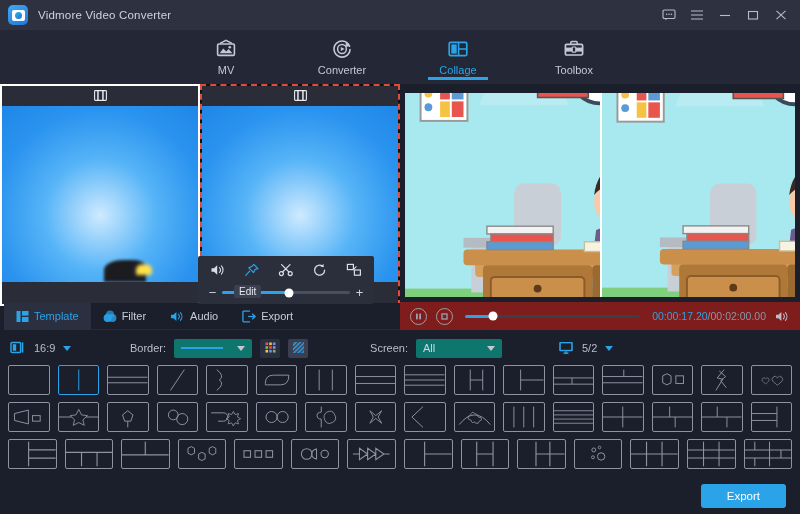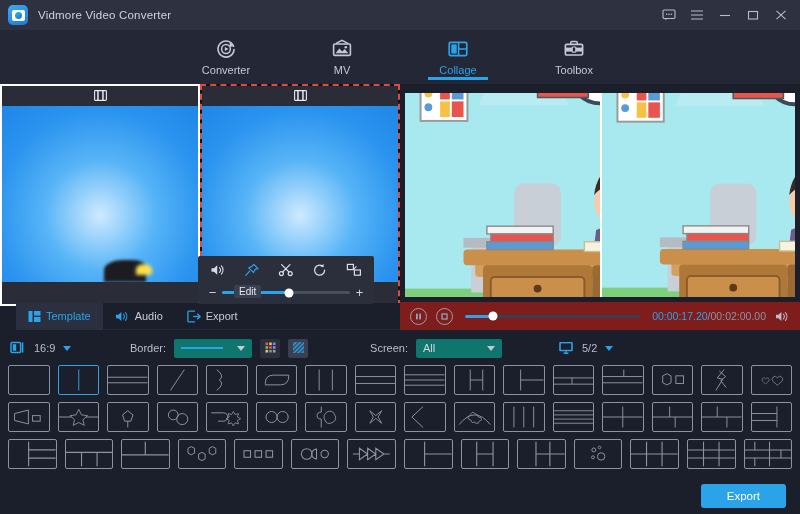--- a/index.html
+++ b/index.html
@@ -99,21 +99,21 @@
   .seek { flex: 1; height: 3px; background: #3a3f4d; border-radius: 2px; position: relative;
     margin: 0 3px; }
   .seek-fill { position:absolute; left:0; top:0; bottom:0; width: 16%; background:#2aa3e8; border-radius:2px;}
   .seek-knob { position:absolute; left:16%; top:50%; transform: translate(-50%,-50%);
     width: 9px; height: 9px; border-radius:50%; background:#fff;}
   .tcode { font-size: 10.5px; color: #8e94a3; white-space: nowrap; }
   .tcode .cur { color: #2aa3e8; }
   .volicon { color:#b9bdc9; display:flex; align-items:center; flex:none;}
 
   
-  .sectabs { position:absolute; left:16px; top:303px; width:400px; height: 27px;
+  .sectabs { position:absolute; left:4px; top:303px; width:400px; height: 27px;
     display:flex; align-items:center; background:#1b1f2b; border-bottom:1px solid #262a38;}
   .sectab { display:flex; align-items:center; gap:5px; height:27px; padding: 0 12px;
     color:#c7ccd8; font-size: 11px; }
   .sectab .sicon { display:flex; align-items:center; color:#2aa3e8; }
   .sectab.active { background: #2b3040; color:#2aa3e8; }
 
   
   .optrow { position:absolute; left:0; top:333px; width:800px; height:30px;
     display:flex; align-items:center; padding: 0 10px; font-size: 11px; color:#b9bec9;}
   .opt-group { display:flex; align-items:center; gap:8px; }
@@ -187,38 +187,38 @@
             <path d="M2.5 1.8 L11.5 10.2 M11.5 1.8 L2.5 10.2" stroke="currentColor" stroke-width="1.1"></path>
           </svg>
       </div>
     </div>
   </div>
 
   <div class="navbar">
     <div class="navtab">
       <span class="nicon">
         <svg width="22" height="22" viewBox="0 0 22 22">
+            <path d="M5.5 5.2 L11 2.3 L16.5 5.2" fill="none" stroke="currentColor" stroke-width="1.5" stroke-linecap="round"></path>
+            <rect x="2.6" y="6" width="16.8" height="11.4" rx="1.2" fill="none" stroke="currentColor" stroke-width="1.6"></rect>
+            <path d="M4.6 15.3 L8.3 10.4 L11.2 13.6 L13.6 11 L17.4 15.3 Z" fill="currentColor"></path>
+            <circle cx="14.8" cy="9.2" r="1.3" fill="currentColor"></circle>
+          </svg>
+      </span>
+      <span class="nlabel">MV</span>
+    </div>
+    <div class="navtab">
+      <span class="nicon">
+        <svg width="22" height="22" viewBox="0 0 22 22">
             <path d="M18.5 8.2 A8 8 0 1 0 19 11.6" fill="none" stroke="currentColor" stroke-width="1.6" stroke-linecap="round"></path>
             <path d="M14.8 3.6 L19.4 7.9 L14.6 9.1 Z" fill="currentColor"></path>
             <circle cx="11" cy="11" r="4.4" fill="none" stroke="currentColor" stroke-width="1.5"></circle>
             <path d="M9.8 8.9 L13.6 11 L9.8 13.1 Z" fill="currentColor"></path>
           </svg>
       </span>
       <span class="nlabel">Converter</span>
-    </div>
-    <div class="navtab">
-      <span class="nicon">
-        <svg width="22" height="22" viewBox="0 0 22 22">
-            <path d="M5.5 5.2 L11 2.3 L16.5 5.2" fill="none" stroke="currentColor" stroke-width="1.5" stroke-linecap="round"></path>
-            <rect x="2.6" y="6" width="16.8" height="11.4" rx="1.2" fill="none" stroke="currentColor" stroke-width="1.6"></rect>
-            <path d="M4.6 15.3 L8.3 10.4 L11.2 13.6 L13.6 11 L17.4 15.3 Z" fill="currentColor"></path>
-            <circle cx="14.8" cy="9.2" r="1.3" fill="currentColor"></circle>
-          </svg>
-      </span>
-      <span class="nlabel">MV</span>
     </div>
     <div class="navtab active">
       <span class="nicon">
         <svg width="22" height="22" viewBox="0 0 22 22">
             <rect x="2.2" y="4.4" width="17.6" height="13.2" rx="1.3" fill="none" stroke="currentColor" stroke-width="1.7"></rect>
             <rect x="4.3" y="6.4" width="5.4" height="9.2" fill="currentColor"></rect>
             <path d="M11.6 11 H19.8 M11.6 4.6 V17.4" stroke="currentColor" stroke-width="1.5"></path>
           </svg>
       </span>
       <span class="nlabel">Collage</span>
@@ -457,20 +457,30 @@
         <svg width="13" height="13" viewBox="0 0 13 13">
             <rect x="0.5" y="1" width="4" height="11" fill="currentColor"></rect>
             <rect x="6" y="1" width="6.5" height="4.6" fill="currentColor"></rect>
             <rect x="6" y="7" width="6.5" height="5" fill="currentColor"></rect>
           </svg>
       </span>
       <span>Template</span>
     </div>
     <div class="sectab">
       <span class="sicon">
+        <svg width="14" height="13" viewBox="0 0 14 13">
+            <circle cx="4.6" cy="8" r="4" fill="currentColor" opacity="0.95"></circle>
+            <circle cx="9.4" cy="8" r="4" fill="currentColor" opacity="0.8"></circle>
+            <circle cx="7" cy="4.4" r="4" fill="currentColor" opacity="0.7"></circle>
+          </svg>
+      </span>
+      <span>Filter</span>
+    </div>
+    <div class="sectab">
+      <span class="sicon">
         <svg width="15" height="13" viewBox="0 0 15 13">
             <path d="M1 4.8 H3.4 L6.4 2 V11 L3.4 8.2 H1 Z" fill="currentColor"></path>
             <path d="M8.4 4.2 a3.2 3.2 0 0 1 0 4.6 M10.4 2.6 a5.8 5.8 0 0 1 0 7.8" fill="none" stroke="currentColor" stroke-width="1.1" stroke-linecap="round"></path>
           </svg>
       </span>
       <span>Audio</span>
     </div>
     <div class="sectab">
       <span class="sicon">
         <svg width="14" height="13" viewBox="0 0 14 13">

